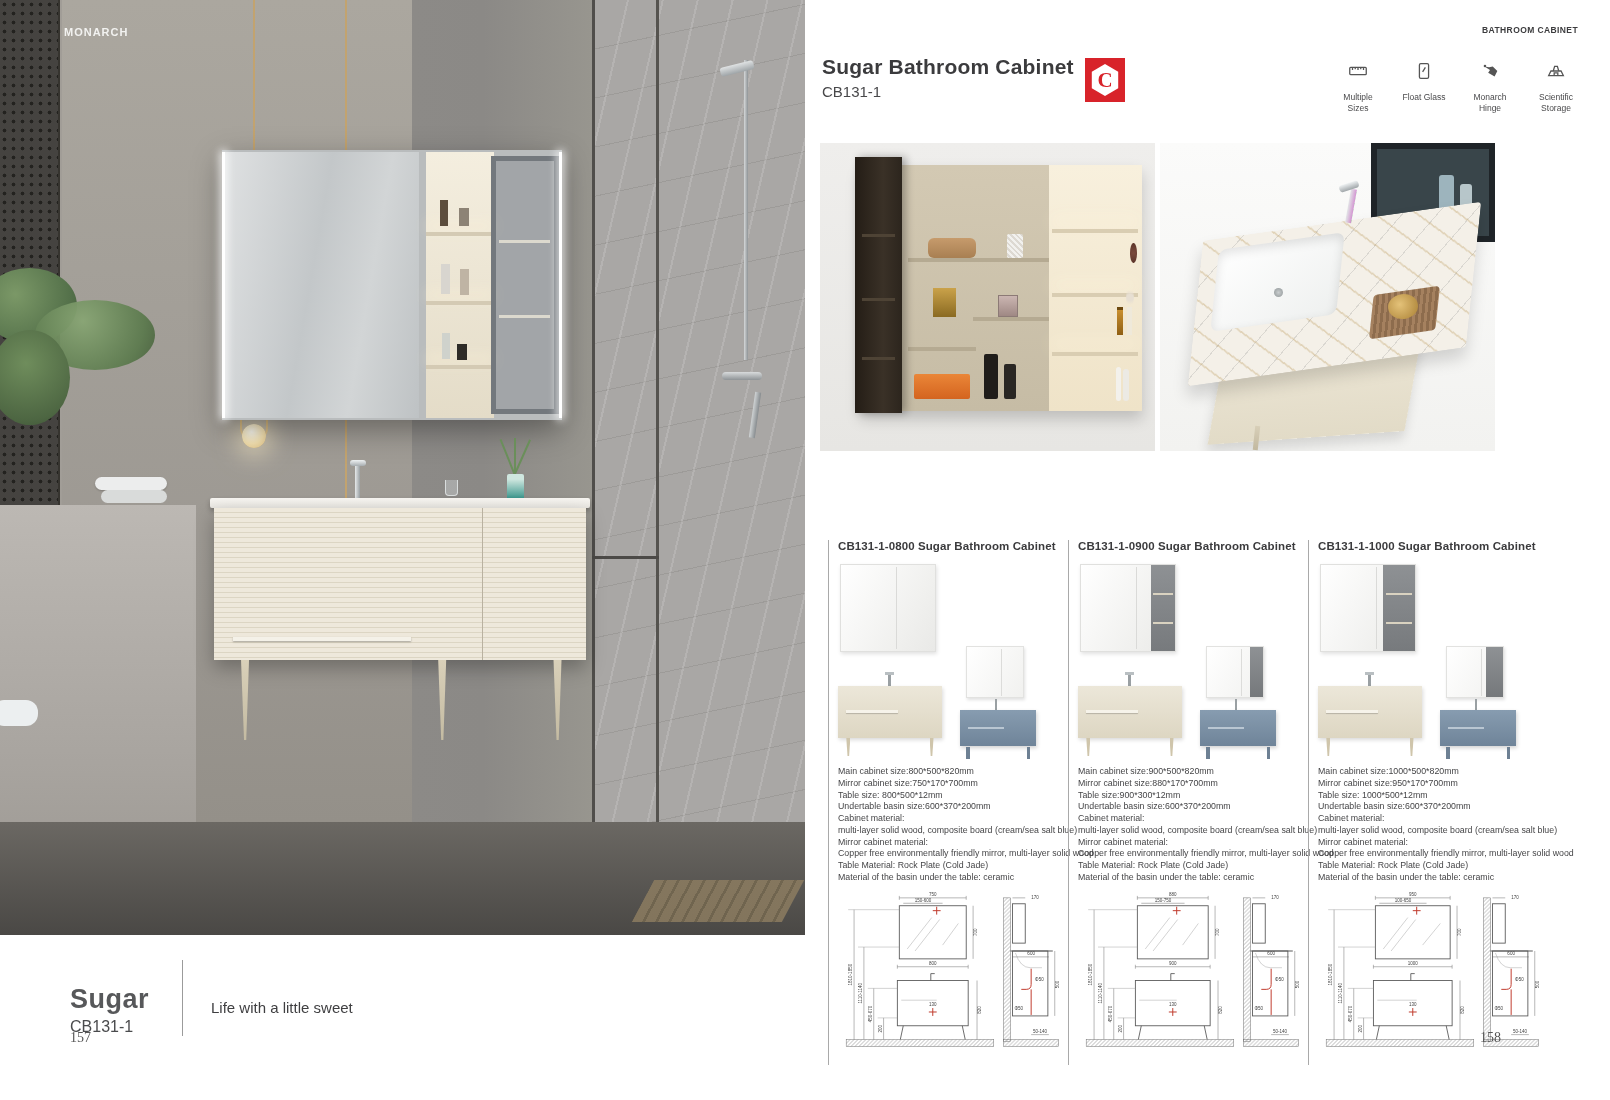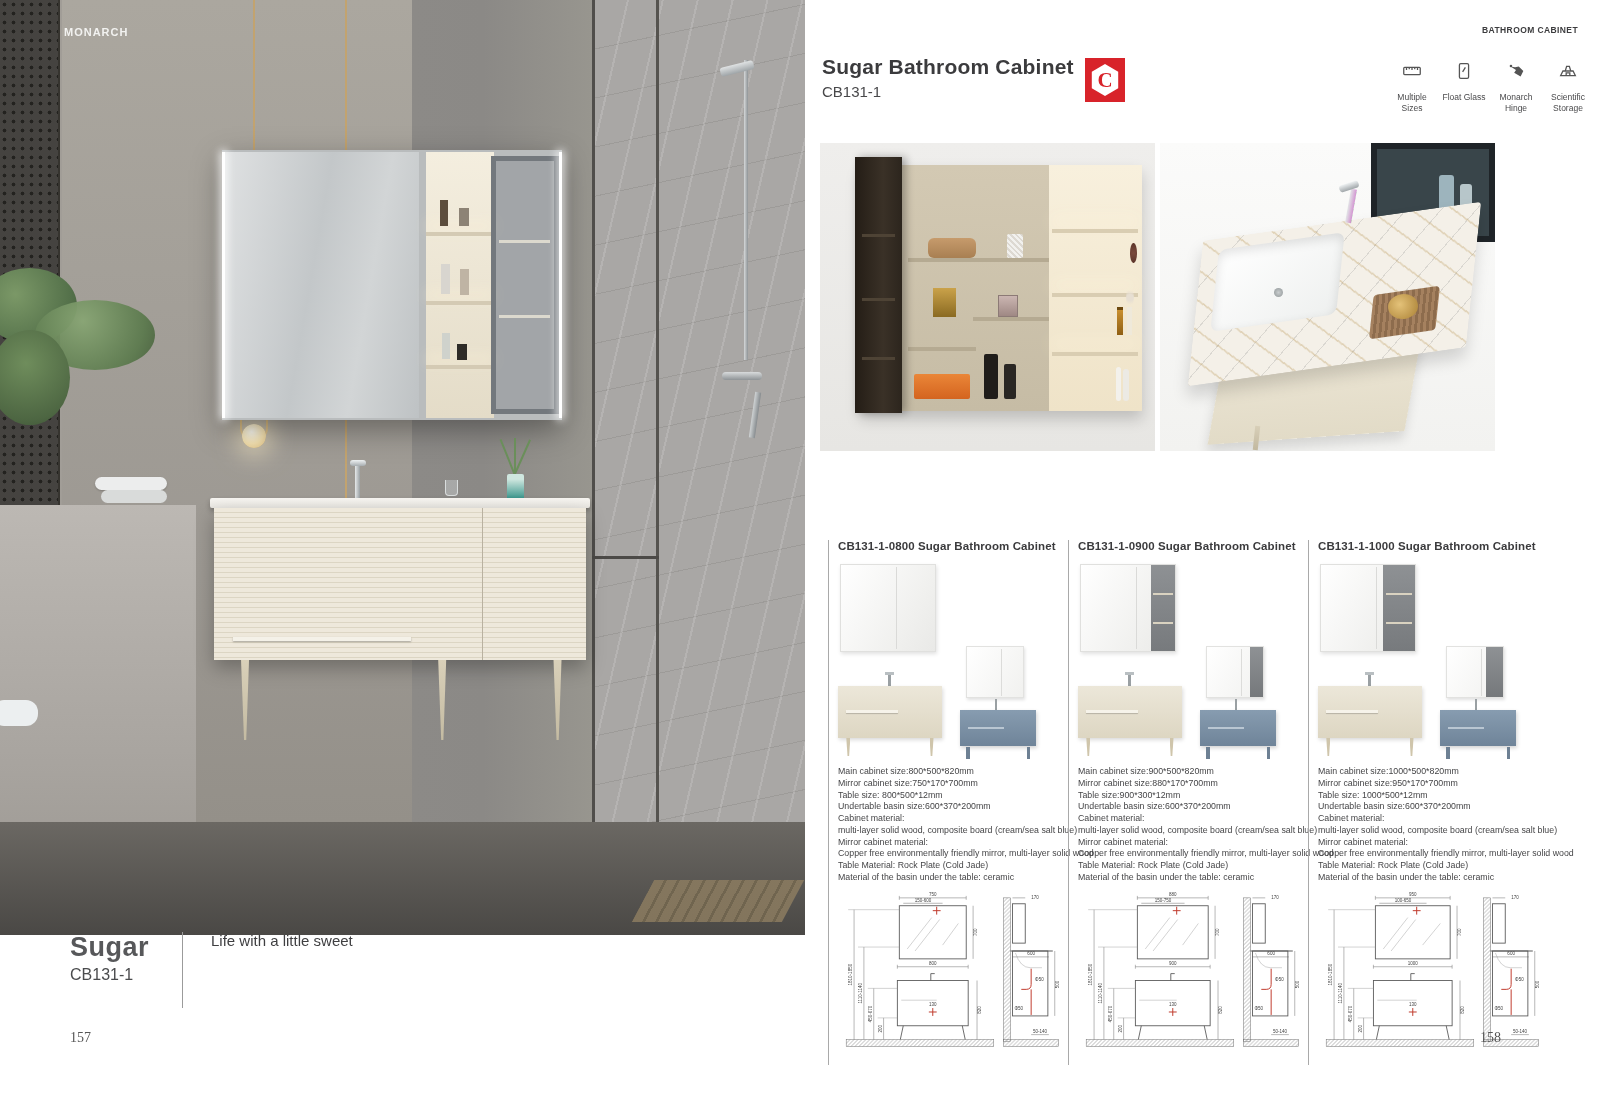--- a/index.html
+++ b/index.html
@@ -90,21 +90,21 @@
   .shower .head { position:absolute; left:128px; top:64px; width:34px; height:9px; border-radius:3px;
                   background:linear-gradient(#dfe2e3,#9fa5a8); transform:rotate(-14deg); }
   .shower .valve { position:absolute; left:130px; top:372px; width:40px; height:8px; border-radius:4px; background:linear-gradient(#d8dbdc,#8e9396); }
   .shower .hand { position:absolute; left:160px; top:392px; width:6px; height:46px; background:linear-gradient(90deg,#cfd3d4,#878c8f); transform:rotate(8deg); }
   .floor { position:absolute; left:0; top:822px; width:805px; height:113px;
            background:linear-gradient(180deg,#6b6archive863,#4a4845); background:linear-gradient(180deg,#6b6863,#4a4845); }
   .mat { position:absolute; right:12px; top:880px; width:150px; height:42px; transform:skewX(-28deg);
          background:repeating-linear-gradient(90deg,#8c7c60 0 10px,#75684f 10px 13px); opacity:.85; }
   .toilet { position:absolute; left:-8px; top:700px; width:46px; height:26px; border-radius:12px; background:#eceff0; }
 
-  .left-footer { position:absolute; left:70px; top:932px; width:680px; display:flex; }
+  .left-footer { position:absolute; left:70px; top:960px; width:680px; display:flex;align-items:flex-end; }
   .series { width:112px; }
   .series h1 { font-size:27px; font-weight:bold; color:#57585a; letter-spacing:.5px; }
   .series .code { margin-top:3px; font-size:16px; color:#4a4b4d; }
   .vdivider { width:1px; background:#9b9b9b; margin:0 0 0 0; height:76px; }
   .slogan { padding-left:28px; max-width:540px; }
   .slogan h2 { font-size:15px; font-weight:normal; color:#3f3f41; margin-bottom:20px; }
   .slogan p { font-size:11px; color:#555; line-height:1.4; }
   .pageno { position:absolute; font-size:14px; color:#555;font-family:Liberation Serif, serif; }
   .pageno.pl { left:70px; top:1030px; }
   .pageno.pr { left:675px; top:1030px; }
@@ -112,21 +112,21 @@
   
   .page-right { position:absolute; left:805px; top:0; width:805px; height:1100px; }
   .rp-header-label { position:absolute; right:32px; top:25px; font-size:8.5px; font-weight:bold; letter-spacing:.4px; color:#3c3c3e; }
   .rp-title { position:absolute; left:17px; top:55px; }
   .rp-title h1 { font-size:21px; font-weight:bold; color:#3b3b3d; letter-spacing:.2px; }
   .rp-title .code { margin-top:4px; font-size:15px; color:#48484a; }
   .logo { position:absolute; left:280px; top:58px; width:40px; height:44px; background:#d8232a; display:flex; align-items:center; justify-content:center; }
   .logo .hex { width:30px; height:34px; background:#ffffff; clip-path:polygon(50% 3%,94% 26%,94% 74%,50% 97%,6% 74%,6% 26%);
                display:flex; align-items:center; justify-content:center; }
   .logo .hex span { font-size:21px; font-weight:bold; color:#d8232a; font-family:"Liberation Serif", serif; line-height:1; }
-  .features { position:absolute; right:16px; top:60px; display:flex; }
+  .features { position:absolute; right:28px; top:60px; display:flex; gap:14px; }
   .feature { width:52px; text-align:center; }
   .feature svg { width:22px; height:22px; stroke:#555; fill:none; stroke-width:1.4; }
   .feature .flabel { margin-top:6px; font-size:8.5px; color:#4a4a4c; line-height:1.25; }
 
   .photos { position:absolute; left:15px; top:143px; width:675px; height:308px; display:flex; gap:5px; }
   .photo { position:relative; flex:1; overflow:hidden; }
   .photo1 { background:linear-gradient(180deg,#efeeec,#e7e6e3); }
   .cab-int { position:absolute; left:12%; top:7%; width:84%; height:80%; background:linear-gradient(180deg,#d3c9b3,#c6bca5); box-shadow:0 8px 14px rgba(0,0,0,.18); }
   .cab-int .door { position:absolute; left:-2%; top:-3%; width:17%; height:104%; background:linear-gradient(90deg,#241d16,#3a3127 60%,#2c251d);
                    box-shadow:4px 0 8px rgba(0,0,0,.3); }

